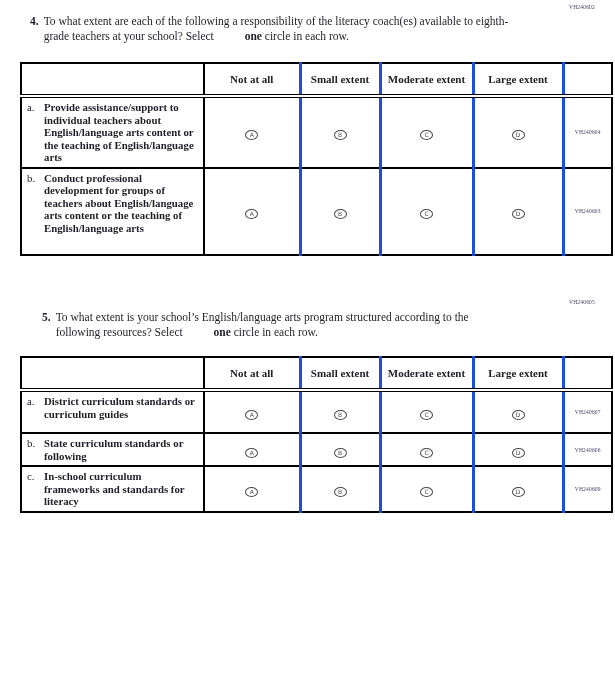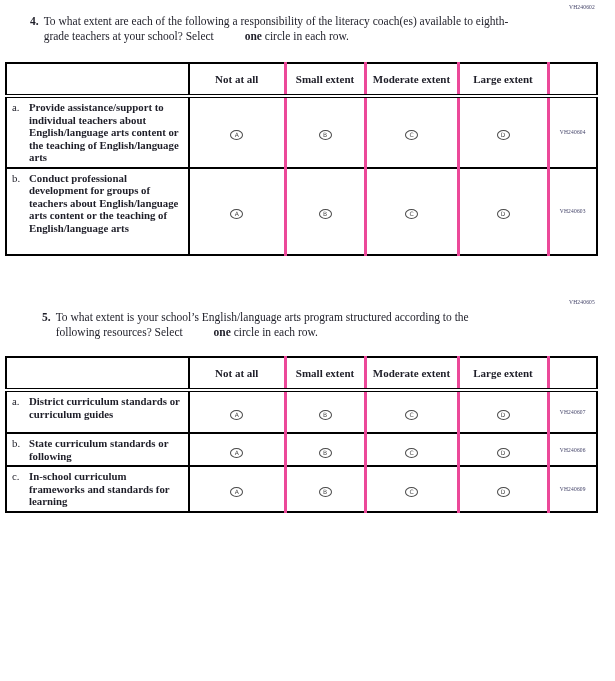--- a/index.html
+++ b/index.html
@@ -25,33 +25,33 @@
     font-size: 11.5px;
     line-height: 14.5px;
   }
   .qnum { font-weight: bold; }
   .qtext-4 { width: 476px; }
   .qtext-5 { width: 442px; }
   .boldword { font-weight: bold; padding-left: 28px; }
 
   table.qtable {
     position: absolute;
-    left: 5px;
+    left: 20px;
     border-collapse: collapse;
     table-layout: fixed;
     width: 591px;
     background: #ffffff;
   }
   .qtable th, .qtable td {
     border: 2px solid #000;
     padding: 0;
     background: #fff;
   }
   
-  .qtable th:nth-child(n+3), .qtable td:nth-child(n+3) { border-left: 3px solid #ec4899; }
+  .qtable th:nth-child(n+3), .qtable td:nth-child(n+3) { border-left: 3px solid #1d4ed8; }
   
   .qtable tr.hrow th { border-bottom: 4px double #000; }
 
   .qtable th {
     font-size: 11px;
     font-weight: bold;
     text-align: center;
     vertical-align: middle;
     line-height: 12.5px;
     padding: 2px 2px;
@@ -196,21 +196,21 @@
       <td class="opt-cell"><span class="circle"><span>A</span></span></td>
       <td class="opt-cell"><span class="circle"><span>B</span></span></td>
       <td class="opt-cell"><span class="circle"><span>C</span></span></td>
       <td class="opt-cell"><span class="circle"><span>D</span></span></td>
       <td class="code-cell">VH240606</td>
     </tr>
     <tr style="height:44px;">
       <td class="lbl-cell">
         <div class="lbl">
               <span class="letter">c.</span>
-              <span class="ltext">In-school curriculum frameworks and standards for learning</span>
+              <span class="ltext">In-school curriculum frameworks and standards for literacy</span>
             </div>
       </td>
       <td class="opt-cell"><span class="circle"><span>A</span></span></td>
       <td class="opt-cell"><span class="circle"><span>B</span></span></td>
       <td class="opt-cell"><span class="circle"><span>C</span></span></td>
       <td class="opt-cell"><span class="circle"><span>D</span></span></td>
       <td class="code-cell">VH240609</td>
     </tr>
   </tbody>
     </table>

